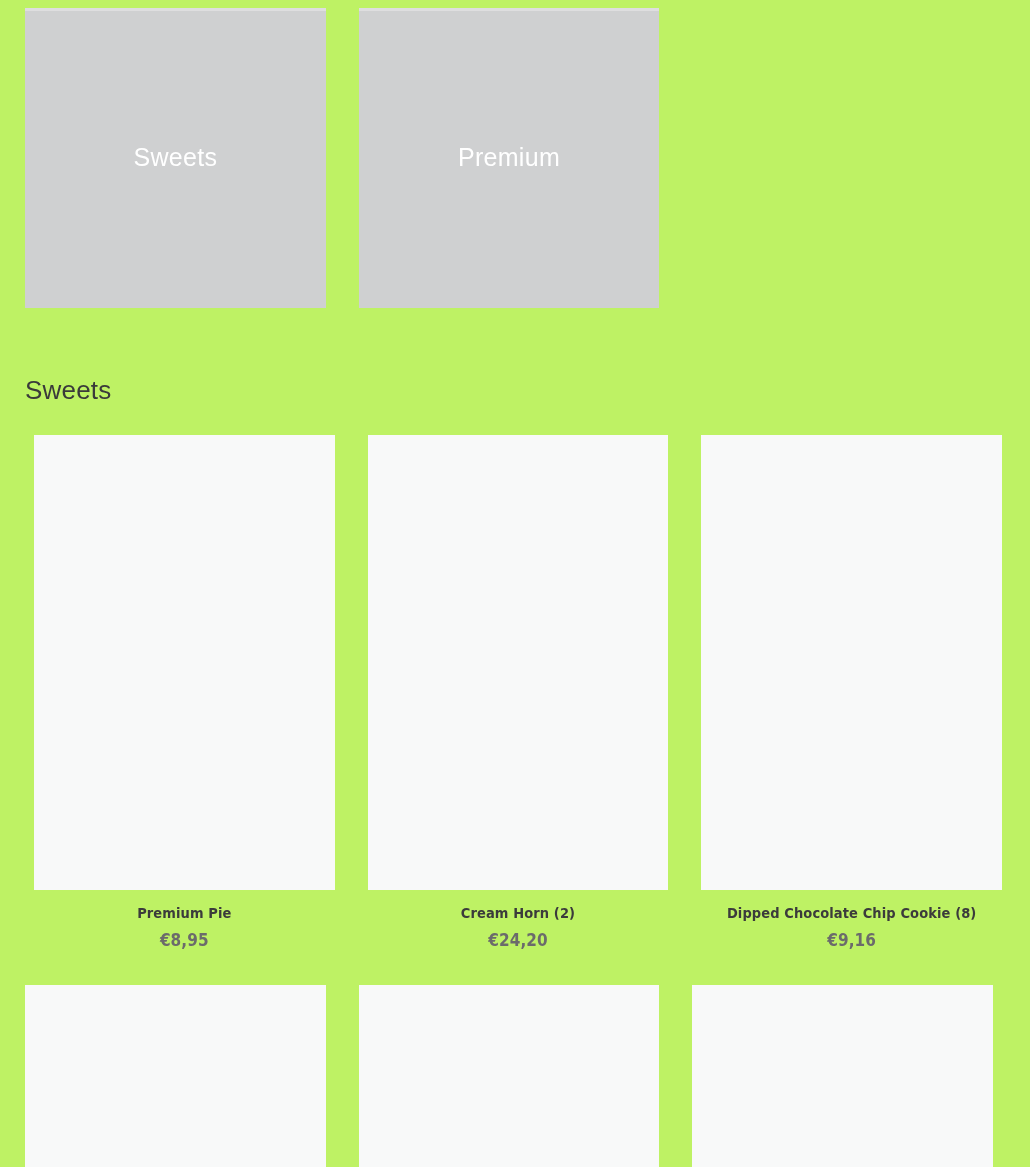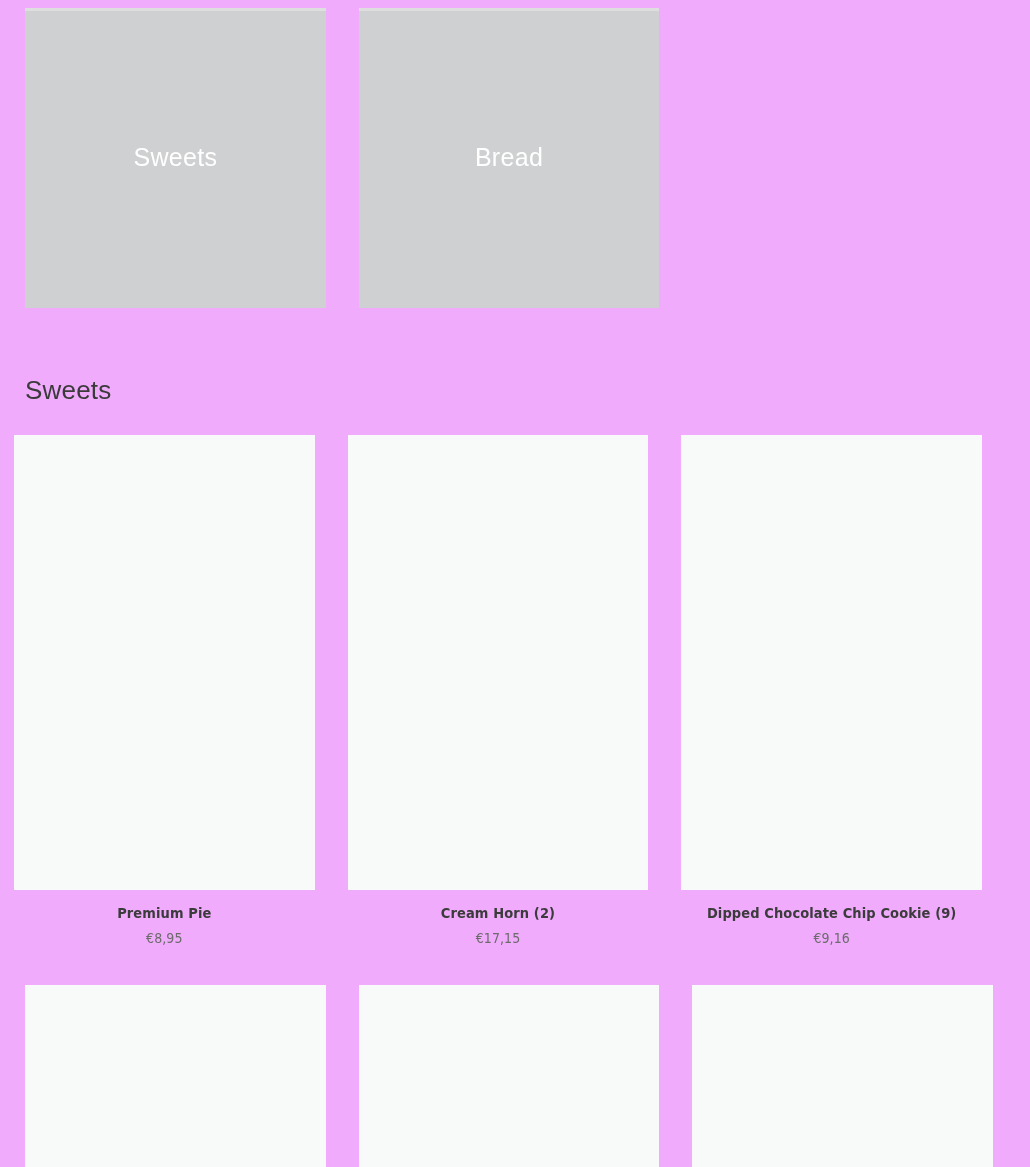--- a/index.html
+++ b/index.html
@@ -9,21 +9,21 @@
     height: 1167px;
     background: #ffffff;
     font-family: "Liberation Sans", "DejaVu Sans", sans-serif;
     overflow: hidden;
   }
 
   .page {
     position: relative;
     width: 1030px;
     height: 1167px;
-    background: #f0abfc;
+    background: #bef264;
   }
 
   
   .collection-grid {
     position: absolute;
     left: 25px;
     top: 8px;
     width: 968px;
     height: 300px;
     display: grid;
@@ -69,21 +69,21 @@
     font-size: 26px;
     font-weight: 300;
     color: #3a3a3a;
     letter-spacing: 0.2px;
     line-height: 1.25;
   }
 
   
   .product-grid {
     position: absolute;
-    left: 14px;
+    left: 34px;
     top: 435px;
     width: 968px;
     display: grid;
     grid-template-columns: repeat(3, 1fr);
     column-gap: 33px;
     row-gap: 0;
   }
 
   .product-card {
     display: block;
@@ -109,22 +109,22 @@
     font-size: 14.5px;
     font-weight: 700;
     color: #3b3b3b;
     line-height: 1.35;
     letter-spacing: 0.1px;
   }
 
   .product-price {
     display: block;
     font-family: "DejaVu Sans Condensed", "Liberation Sans Narrow", "Liberation Sans", sans-serif;
-    font-size: 14px;
-    font-weight: 400;
+    font-size: 17px;
+    font-weight: 700;
     color: #6b6b6b;
     line-height: 1.35;
     padding-top: 5px;
     letter-spacing: 0.1px;
   }
 
   
   .product-row-2 {
     position: absolute;
     left: 25px;
@@ -147,49 +147,49 @@
 <div class="page">
 
   <div class="collection-grid">
 
     <div class="collection-tile">
       <span class="collection-title">Sweets</span>
     </div>
 
 
     <div class="collection-tile">
-      <span class="collection-title">Bread</span>
+      <span class="collection-title">Premium</span>
     </div>
 
   </div>
 
   <h2 class="section-heading">Sweets</h2>
 
   <div class="product-grid">
 
     <div class="product-card">
       <div class="product-media"></div>
       <div class="product-info">
         <span class="product-title">Premium Pie</span>
         <span class="product-price">€8,95</span>
       </div>
     </div>
 
     <div class="product-card">
       <div class="product-media"></div>
       <div class="product-info">
         <span class="product-title">Cream Horn (2)</span>
-        <span class="product-price">€17,15</span>
+        <span class="product-price">€24,20</span>
       </div>
     </div>
 
     <div class="product-card">
       <div class="product-media"></div>
       <div class="product-info">
-        <span class="product-title">Dipped Chocolate Chip Cookie (9)</span>
+        <span class="product-title">Dipped Chocolate Chip Cookie (8)</span>
         <span class="product-price">€9,16</span>
       </div>
     </div>
 
   </div>
 
   <div class="product-row-2">
     <div class="product-card">
       <div class="product-media-clipped"></div>
     </div>

